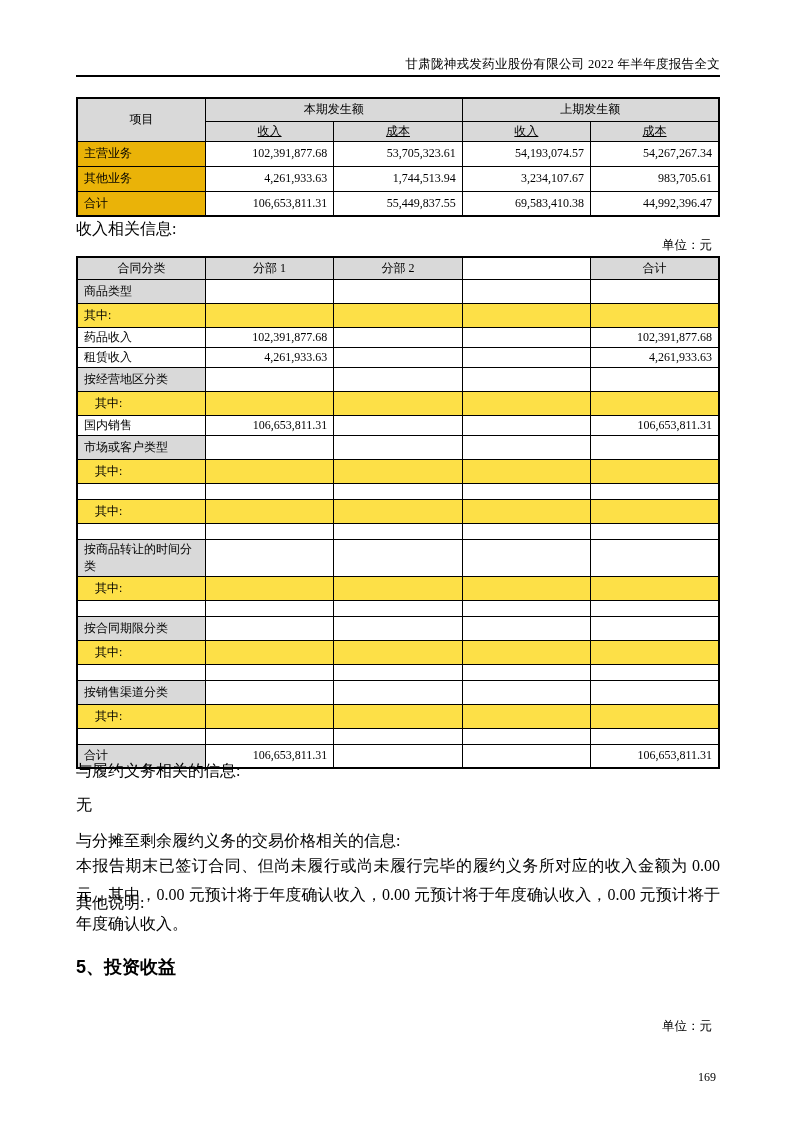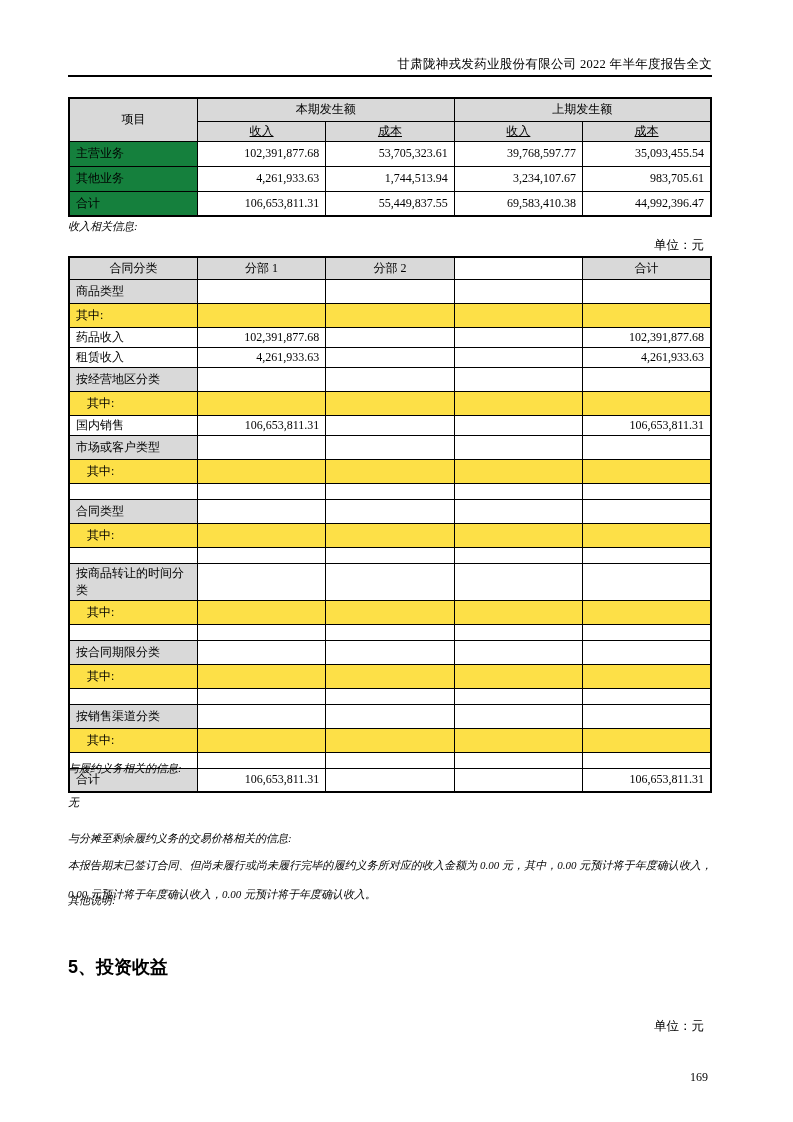--- a/index.html
+++ b/index.html
@@ -1,21 +1,21 @@
 <!DOCTYPE html>
 <html><head>
 <meta charset="utf-8">
 <style>
   html,body { margin:0; padding:0; background:#fff; }
   .page {
     position:relative; width:793px; height:1122px; background:#ffffff;
     font-family:"Liberation Serif","DejaVu Serif",serif; color:#000;
     overflow:hidden;
   }
-  .content { position:absolute; left:68px; top:0; width:644px; height:1122px; }
+  .content { position:absolute; left:76px; top:0; width:644px; height:1122px; }
 
   .doc-header { position:absolute; top:56px; right:0; font-size:12.5px; letter-spacing:.3px; }
   .doc-rule { position:absolute; top:75px; left:0; width:644px; border-top:2px solid #000; }
 
   table { border-collapse:collapse; table-layout:fixed; }
   .t1, .t2 { position:absolute; left:0; width:644px; border:2px solid #000;padding-left:20px; }
   .t1 { top:97px; }
   .t2 { top:256px; }
   .t1 col, .t2 col { width:20%; }
   .t1 th, .t1 td, .t2 th, .t2 td {
@@ -24,32 +24,32 @@
   }
   th { text-align:center; }
   .gray { background:#d9d9d9; }
   .white { background:#ffffff; }
   .lbl { text-align:left; }
   .num { text-align:right; }
 
   .t1 thead tr:first-child { height:23px; }
   .t1 thead tr:nth-child(2) { height:20px;text-decoration:underline; }
   .t1 tbody tr { height:25px; }
-  .t1 tbody td.lbl { background:#15803d; }
+  .t1 tbody td.lbl { background:#eab308; }
 
   .t2 thead tr { height:22px; }
   .t2 tbody tr { height:24px; }
   .t2 tbody tr.rt-data, .t2 tbody tr.rt-blank { height:16px; }
   .t2 tbody tr.rt-tall { height:32px;margin-left:16px; }
   .t2 tbody tr.rt-cat td:first-child,
   .t2 tbody tr.rt-total td:first-child { background:#d9d9d9; }
   .t2 tbody tr.rt-sub td { background:#fde047; }
   .t2 tbody tr.rt-indent td:first-child { padding-left:17px; }
 
-  .tx { position:absolute; left:0; font-size:11px;font-style:italic; }
+  .tx { position:absolute; left:0; font-size:16px; }
   .tx-right { position:absolute; right:8px; font-size:12.5px; }
   .para { width:644px; line-height:29px; text-align:justify; }
   .h5 { position:absolute; left:0; top:955px; font-family:"Liberation Sans","DejaVu Sans",sans-serif; font-weight:bold; font-size:18px; }
   .pagenum { position:absolute; right:4px; top:1070px; font-size:12px; }
 </style>
 </head>
 <body>
 
 <div class="page">
   <div class="content">
@@ -77,22 +77,22 @@
           <th class="gray">收入</th>
           <th class="gray">成本</th>
         </tr>
       </thead>
       <tbody>
 
           <tr>
             <td class="lbl">主营业务</td>
             <td class="num">102,391,877.68</td>
             <td class="num">53,705,323.61</td>
-            <td class="num">39,768,597.77</td>
-            <td class="num">35,093,455.54</td>
+            <td class="num">54,193,074.57</td>
+            <td class="num">54,267,267.34</td>
           </tr>
 
           <tr>
             <td class="lbl">其他业务</td>
             <td class="num">4,261,933.63</td>
             <td class="num">1,744,513.94</td>
             <td class="num">3,234,107.67</td>
             <td class="num">983,705.61</td>
           </tr>
 
@@ -201,27 +201,20 @@
           </tr>
 
           <tr class="rt-blank">
             <td class="lbl"></td>
             <td class="num"></td>
             <td class="num"></td>
             <td class="num"></td>
             <td class="num"></td>
           </tr>
 
-          <tr class="rt-cat">
-            <td class="lbl">合同类型</td>
-            <td class="num"></td>
-            <td class="num"></td>
-            <td class="num"></td>
-            <td class="num"></td>
-          </tr>
 
           <tr class="rt-sub rt-indent">
             <td class="lbl">其中:</td>
             <td class="num"></td>
             <td class="num"></td>
             <td class="num"></td>
             <td class="num"></td>
           </tr>
 
           <tr class="rt-blank">

